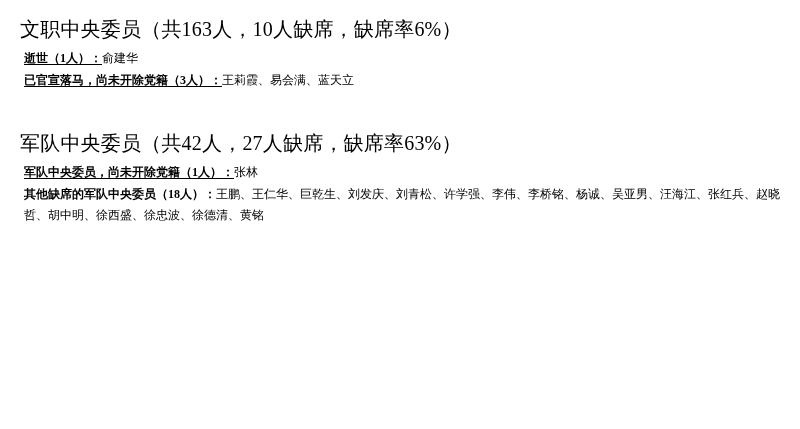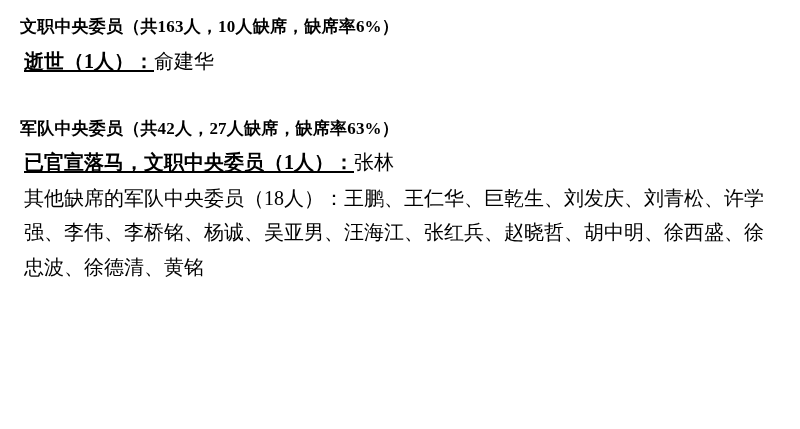--- a/index.html
+++ b/index.html
@@ -19,65 +19,68 @@
     box-sizing: border-box;
     width: 800px;
   }
   .section {
     margin-bottom: 0;
   }
   .section + .section {
     margin-top: 38px;
   }
   .section-title {
-    font-weight: bold;
-    font-size: 17px;
+    font-weight: normal;
+    font-size: 20px;
     line-height: 1.5;
     margin-bottom: 4px;
     letter-spacing: 0.2px;
   }
   .entry {
-    font-size: 20px;
+    font-size: 12px;
     line-height: 1.72;
     margin: 0 0 1px 0;
     padding-left: 4px;
     text-indent: 0;
   }
   .entry .lbl {
     font-weight: bold;
     text-decoration: underline;
     text-underline-offset: 2px;
   }
   .entry .lbl-plain {
-    font-weight: normal;
+    font-weight: bold;
   }
   .entry .names {
     font-weight: normal;
   }
   .entry.wrap {
     text-indent: 0;
   }
 </style>
 </head>
 <body>
 
 <div class="page">
 
   <div class="section">
     <div class="section-title">文职中央委员（共163人，10人缺席，缺席率6%）</div>
 
     <div class="entry">
       <span class="lbl">逝世（1人）：</span><span class="names">俞建华</span>
     </div>
+    <div class="entry">
+      <span class="lbl">已官宣落马，尚未开除党籍（3人）：</span><span class="names">王莉霞、易会满、蓝天立</span>
+    </div>
   </div>
 
   <div class="section">
     <div class="section-title">军队中央委员（共42人，27人缺席，缺席率63%）</div>
 
     <div class="entry">
-      <span class="lbl">已官宣落马，文职中央委员（1人）：</span><span class="names">张林</span>
+      <span class="lbl">军队中央委员，尚未开除党籍（1人）：</span><span class="names">张林</span>
     </div>
     <div class="entry wrap">
       <span class="lbl-plain">其他缺席的军队中央委员（18人）：</span><span class="names">王鹏、王仁华、巨乾生、刘发庆、刘青松、许学强、李伟、李桥铭、杨诚、吴亚男、汪海江、张红兵、赵晓哲、胡中明、徐西盛、徐忠波、徐德清、黄铭</span>
     </div>
   </div>
 
 </div>
 
 </body></html>

